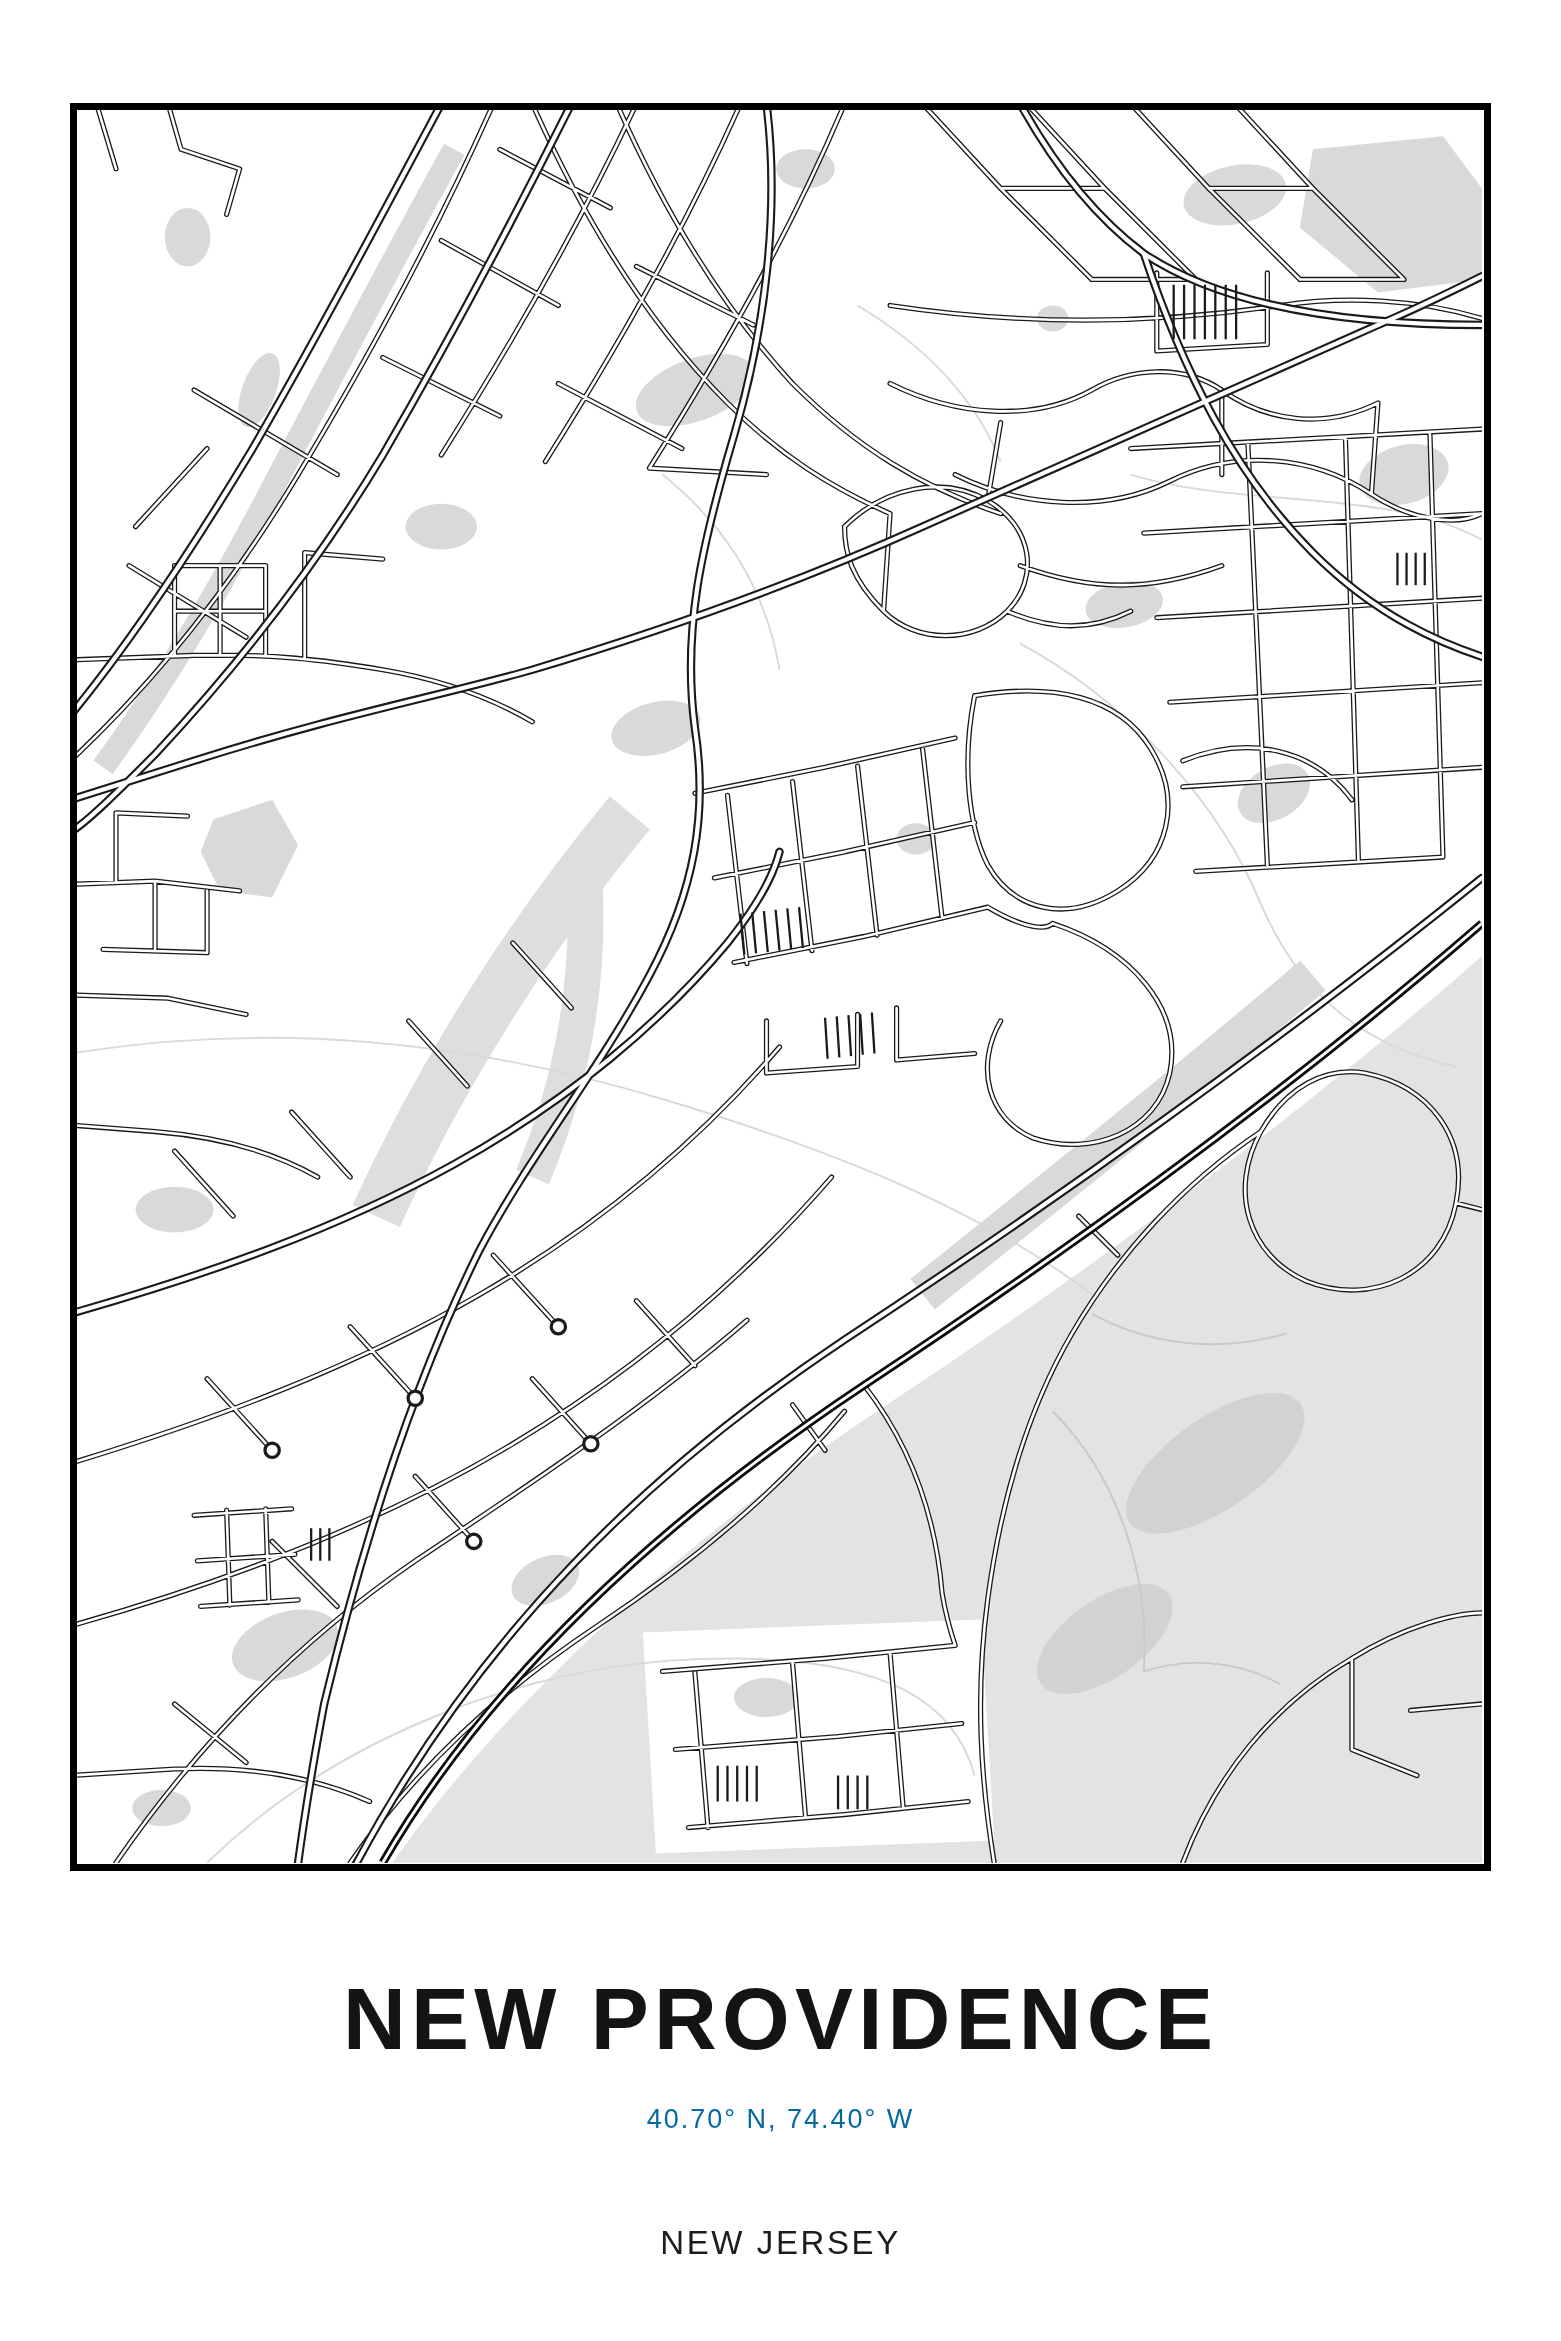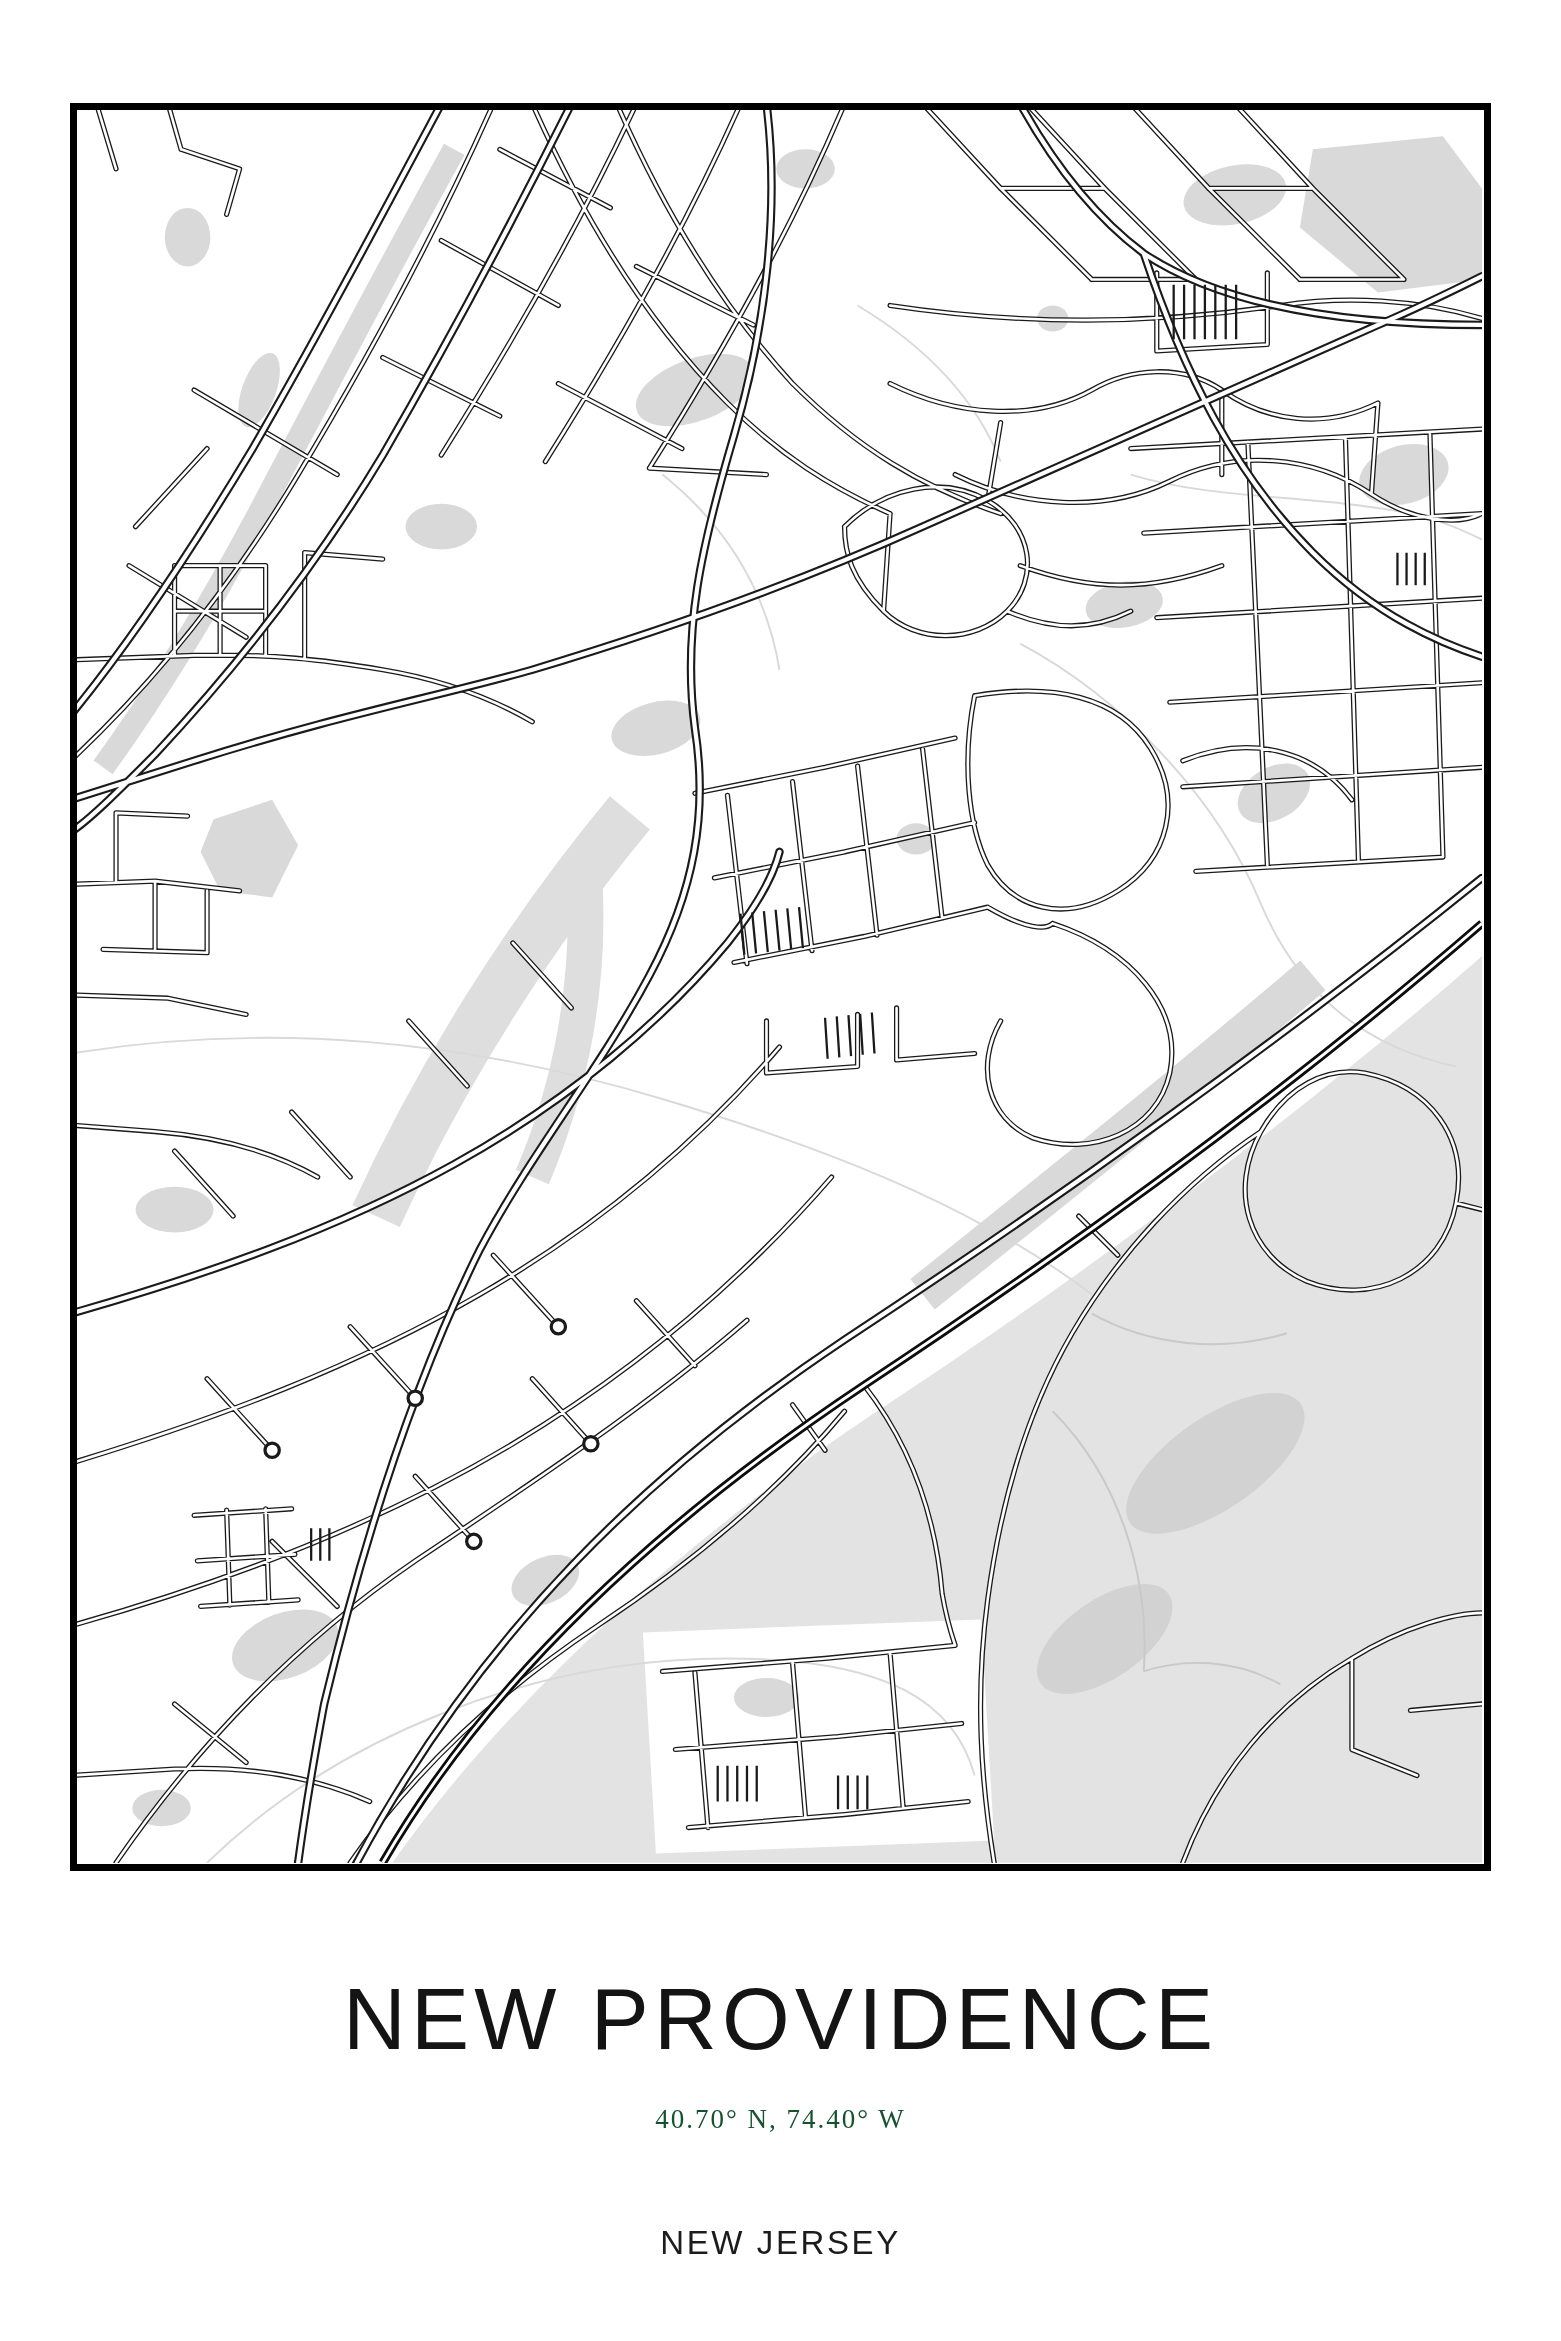--- a/index.html
+++ b/index.html
@@ -36,22 +36,22 @@
   .contour{stroke:var(--contour);stroke-width:3;fill:none;}
   .trail{stroke:var(--trail);stroke-width:3;fill:none;}
   .hatch{stroke:var(--road-casing);stroke-width:3.5;fill:none;}
   .blob{fill:var(--green);}
   .blob-dark{fill:var(--green-dark);}
   .ribbon{stroke:var(--green);fill:none;}
   .ribbon-light{stroke:#dedede;fill:none;}
   .cds{fill:var(--road-fill);stroke:var(--road-casing);stroke-width:5;}
 
   .caption{position:absolute;left:0;width:100%;text-align:center;white-space:nowrap;}
-  .poster-title{top:1975px;font-size:87px;font-weight:400;letter-spacing:5.2px;line-height:1;}
-  .poster-coords{top:2106px;font-size:27px;font-weight:400;letter-spacing:2px;line-height:1;color:#14532d;font-family:Liberation Serif, serif;}
+  .poster-title{top:1975px;font-size:87px;font-weight:700;letter-spacing:5.2px;line-height:1;}
+  .poster-coords{top:2106px;font-size:27px;font-weight:400;letter-spacing:2px;line-height:1;color:#0369a1;}
   .poster-region{top:2214px;font-size:33px;font-weight:400;letter-spacing:2.6px;line-height:1;color:#1c1c1c;margin-top:12px;}
 </style>
 </head>
 <body>
 
 <div class="map-frame">
   <svg viewBox="0 0 2160 2694" aria-hidden="true">
     <defs>
       <path id="mn" d="
         M 860 -10 C 780 160 680 340 560 530

